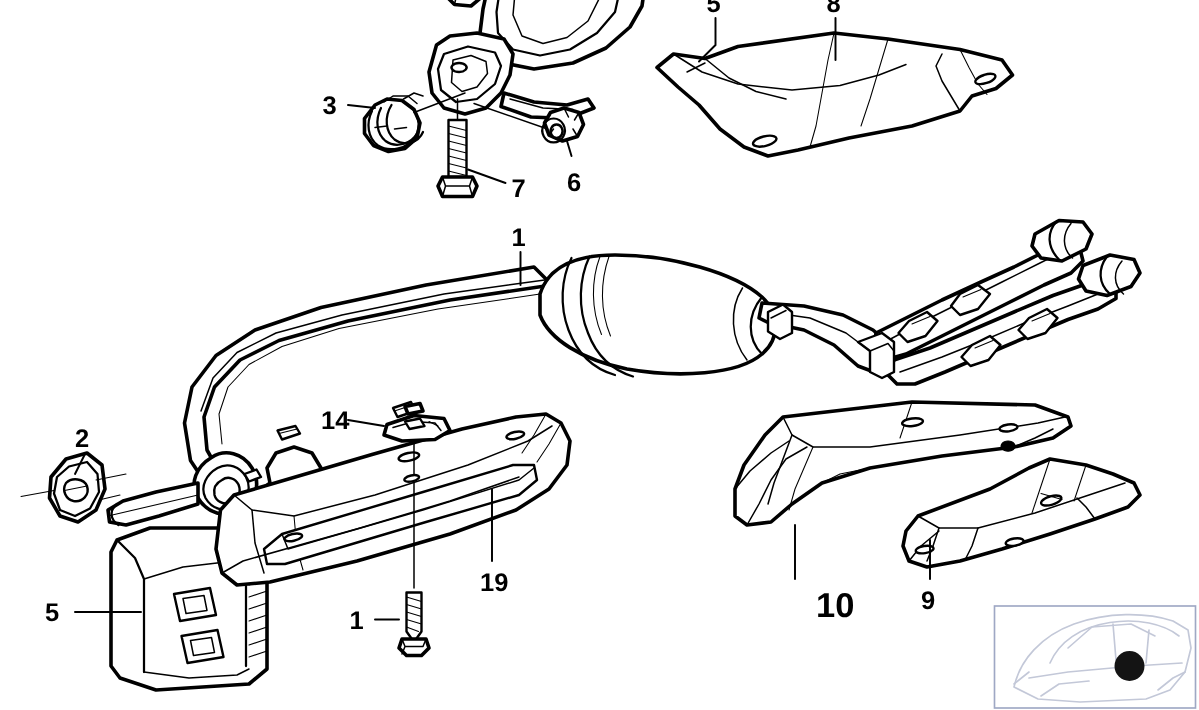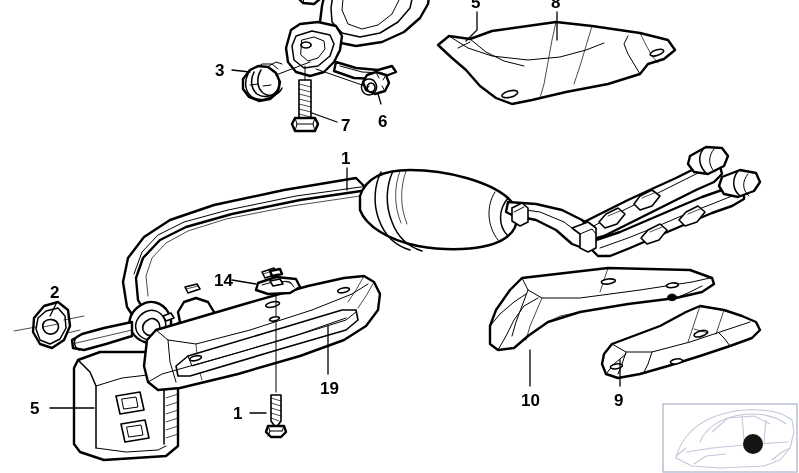--- a/index.html
+++ b/index.html
@@ -405,19 +405,19 @@
   </svg>
 
   <div class="callout-text" style="left:341px; top:150px; font-size:17px;">1</div>
   <div class="callout-text" style="left:50px; top:284px; font-size:17px;">2</div>
   <div class="callout-text" style="left:215px; top:62px; font-size:17px;">3</div>
   <div class="callout-text" style="left:471px; top:-6px; font-size:17px;">5</div>
   <div class="callout-text" style="left:551px; top:-6px; font-size:17px;">8</div>
   <div class="callout-text" style="left:378px; top:113px; font-size:17px;">6</div>
   <div class="callout-text" style="left:341px; top:117px; font-size:17px;">7</div>
   <div class="callout-text" style="left:614px; top:392px; font-size:17px;">9</div>
-  <div class="callout-text" style="left:521px; top:392px; font-size:17px;">10</div>
+  <div class="callout-text" style="left:544px; top:392px; font-size:23px;">10</div>
   <div class="callout-text" style="left:320px; top:380px; font-size:17px;">19</div>
   <div class="callout-text" style="left:30px; top:400px; font-size:17px;">5</div>
   <div class="callout-text" style="left:233px; top:405px; font-size:17px;">1</div>
   <div class="callout-text" style="left:214px; top:272px; font-size:17px;">14</div>
 
 </div>
 
 </body></html>

